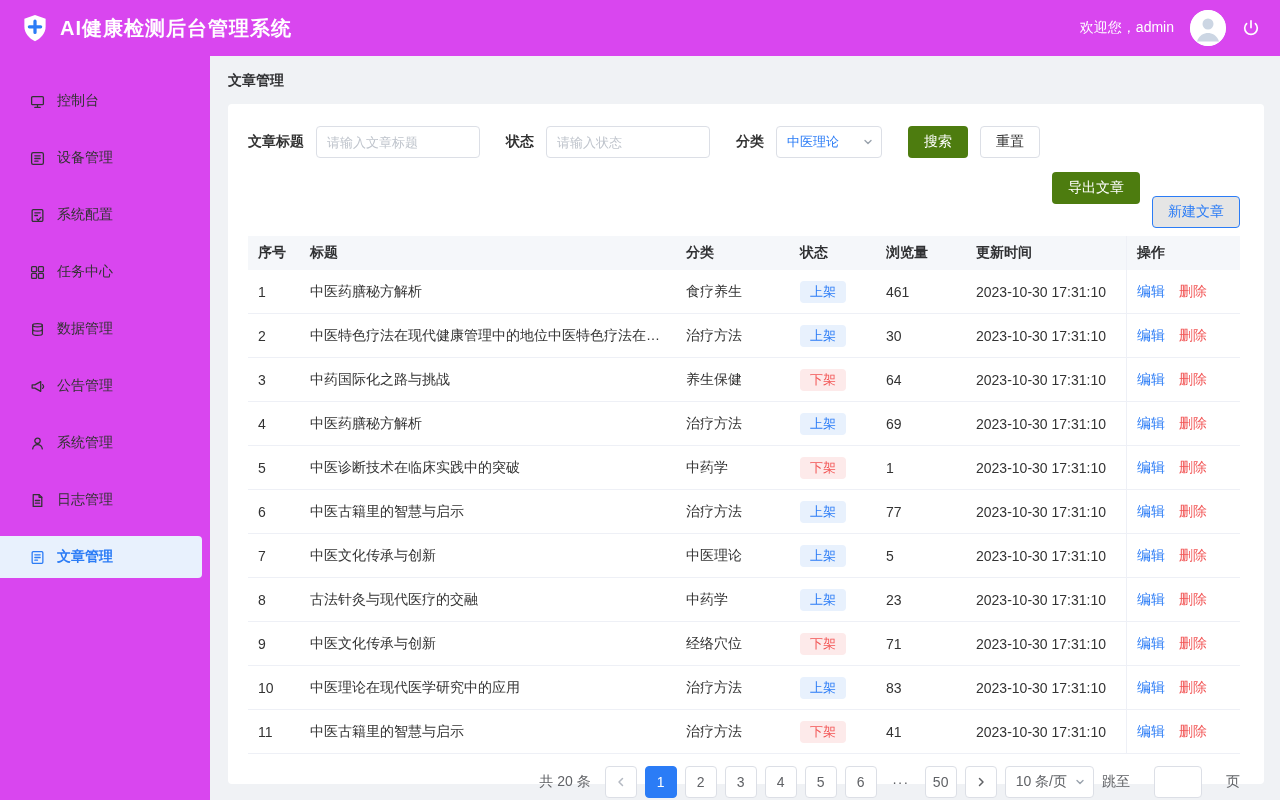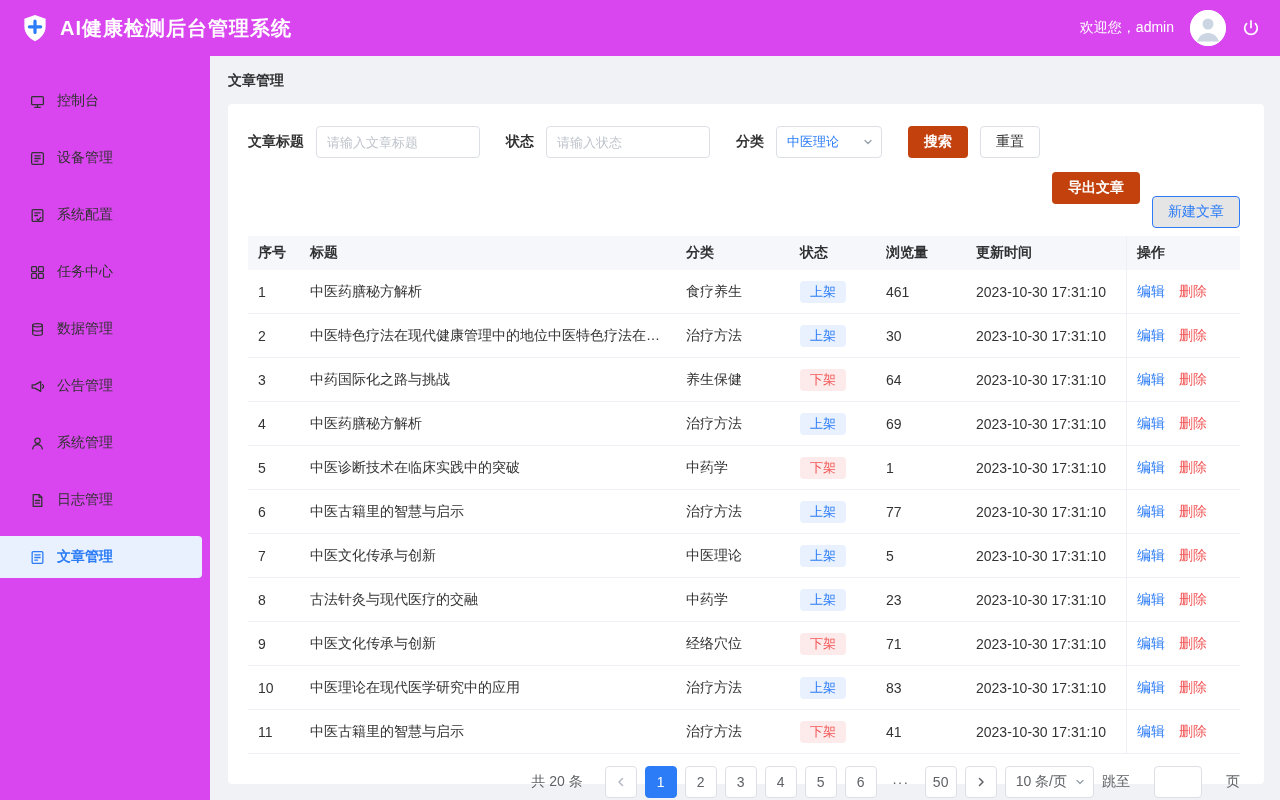--- a/index.html
+++ b/index.html
@@ -27,21 +27,21 @@
   .card { background: #fff; border-radius: 4px; padding: 22px 24px 10px 20px; height: 680px; }
 
   
   .filter-row { display: flex; align-items: center; }
   .f-group { display: flex; align-items: center; margin-right: 26px; }
   .f-label { font-size: 14px; font-weight: 600; color: #333; margin-right: 12px; white-space: nowrap; }
   .f-input { width: 164px; height: 32px; border: 1px solid #dcdfe6; border-radius: 4px; padding: 0 10px; font-size: 13px; color: #333; outline: none; font-family: inherit; }
   .f-input::placeholder { color: #bfc4cc; }
   .select-box { width: 106px; height: 32px; border: 1px solid #dcdfe6; border-radius: 4px; display: flex; align-items: center; justify-content: space-between; padding: 0 8px 0 10px; font-size: 13px; color: #2b7cf6; cursor: pointer; background: #fff; }
   .btn { height: 32px; padding: 0 15px; border-radius: 4px; font-size: 14px; cursor: pointer; border: 1px solid transparent; display: inline-flex; align-items: center; justify-content: center; font-family: inherit; }
-  .btn-primary { background: #c2410c; color: #fff; font-weight: bold; }
+  .btn-primary { background: #4d7c0f; color: #fff; }
   .btn-plain { background: #fff; border-color: #dcdfe6; color: #333; }
   .btn-outline { background: #e5e5e5; border-color: #2b7cf6; color: #2b7cf6; margin-top: 24px; }
   .filter-row .btn + .btn { margin-left: 12px; }
 
   
   .toolbar { display: flex; justify-content: flex-end; gap: 12px; margin-top: 14px; }
 
   
   .table { margin-top: 8px; }
   .tr { display: grid; grid-template-columns: 52px 1fr 114px 86px 90px 160px 114px; align-items: center; }
@@ -52,21 +52,21 @@
   .col-ops { border-left: 1px solid #eef0f6; height: 100%; display: flex; align-items: center; gap: 14px; }
   .badge { display: inline-block; padding: 3px 10px; border-radius: 4px; font-size: 13px; line-height: 16px; }
   .badge-up { color: #2b7cf6; background: #e8f1fd; }
   .badge-down { color: #f25555; background: #fdeaea; }
   .link { font-size: 14px; cursor: pointer; text-decoration: none; }
   .link-edit { color: #2b7cf6; }
   .link-del { color: #f25555; }
 
   
   .pagination { display: flex; justify-content: flex-end; align-items: center; gap: 8px; margin-top: 12px; font-size: 14px; color: #606266; }
-  .page-total { margin-right: 14px; }
+  .page-total { margin-right: 6px; }
   .page-btn { min-width: 32px; height: 32px; border: 1px solid #dcdfe6; border-radius: 4px; background: #fff; display: flex; align-items: center; justify-content: center; font-size: 14px; color: #606266; cursor: pointer; padding: 0 4px; }
   .page-btn.active { background: #2b7cf6; color: #fff; border-color: #2b7cf6; }
   .page-btn.more { border: none; background: transparent; letter-spacing: 1px; }
   .page-arrow { color: #b4b9c2; }
   .size-select { height: 32px; border: 1px solid #dcdfe6; border-radius: 4px; display: flex; align-items: center; gap: 8px; padding: 0 8px 0 10px; cursor: pointer; background: #fff; color: #606266; }
   .jump { display: flex; align-items: center; gap: 24px; }
   .jump-input { width: 48px; height: 32px; border: 1px solid #dcdfe6; border-radius: 4px; outline: none; padding: 0 6px; font-family: inherit; }
 </style>
 </head>
 <body>

